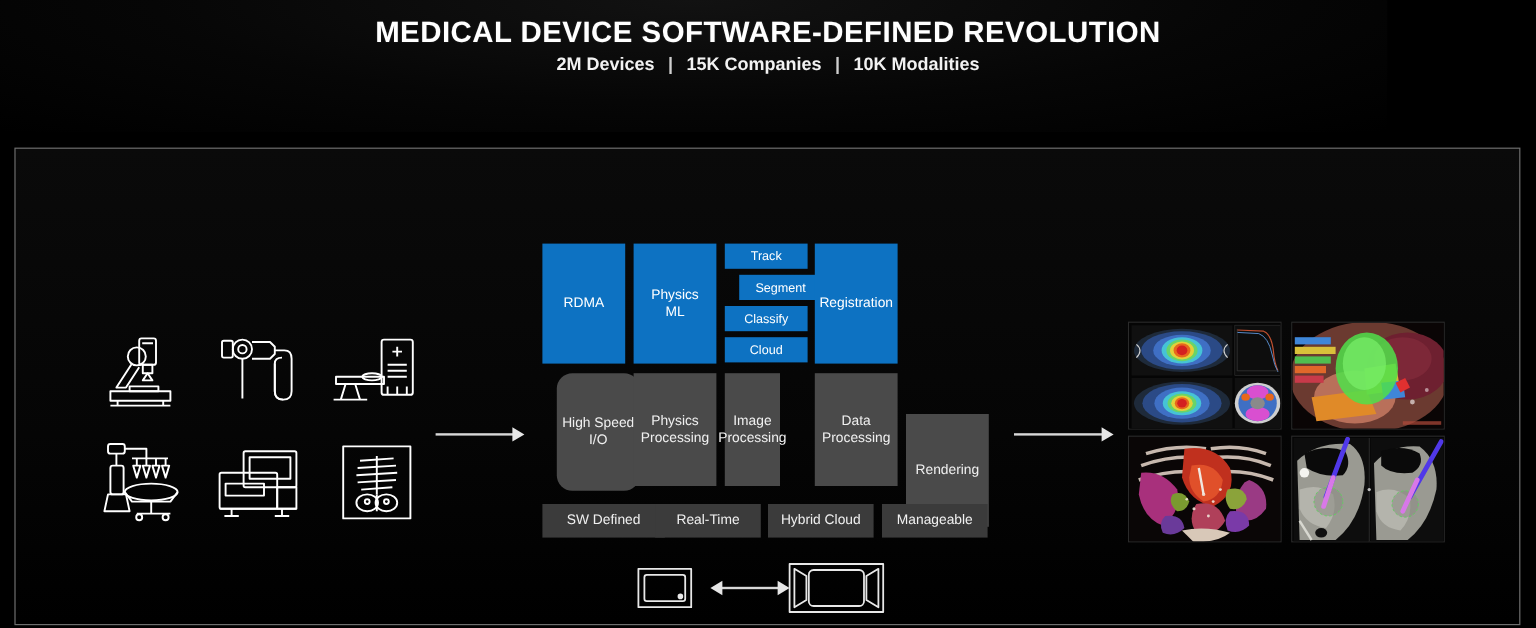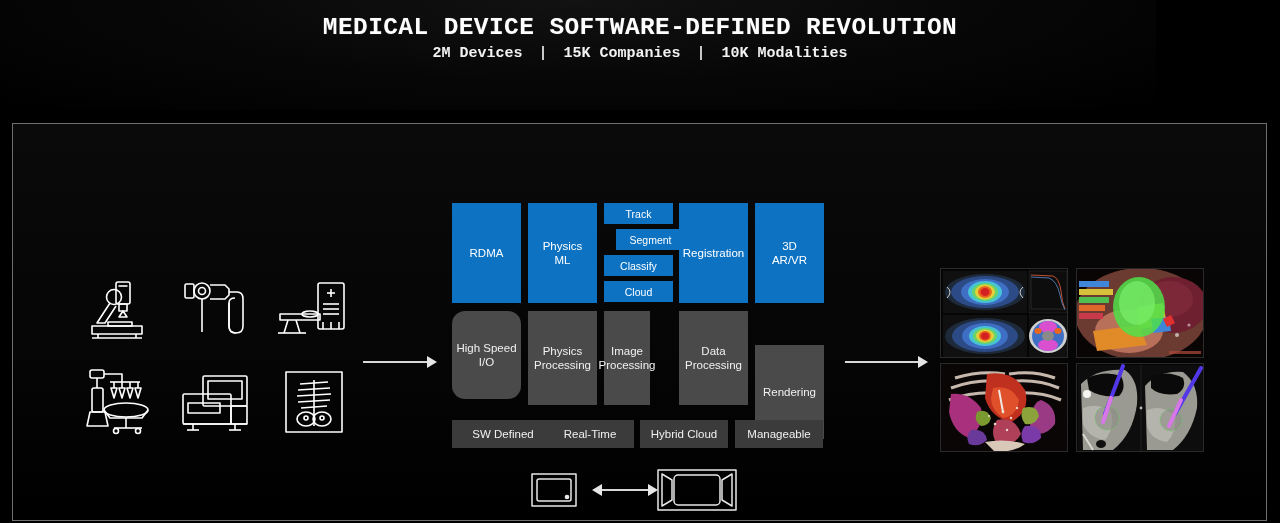--- a/index.html
+++ b/index.html
@@ -3,21 +3,21 @@
 <meta charset="utf-8">
 <style>
   html,body{margin:0;padding:0;background:#000;}
   body{
     width:1280px;height:523px;overflow:hidden;position:relative;
     font-family:"Liberation Sans","DejaVu Sans",sans-serif;
     color:#fff;
   }
   
   .header{position:absolute;left:0;top:0;width:1156px;height:110px;
-    background:radial-gradient(ellipse at 50% 0%, #121212 0%, #060606 55%, #000 100%);font-family:Liberation Mono, monospace;}
+    background:radial-gradient(ellipse at 50% 0%, #121212 0%, #060606 55%, #000 100%);}
   .title{position:absolute;left:0;top:14px;width:1280px;text-align:center;
     font-size:24.5px;font-weight:bold;letter-spacing:.4px;color:#ffffff;
     text-shadow:0 0 2px rgba(255,255,255,.12);}
   .subtitle{position:absolute;left:0;top:45px;width:1280px;text-align:center;
     font-size:15px;font-weight:bold;color:#f2f2f2;}
   .subtitle .sep{color:#cfcfcf;font-weight:bold;padding:0 7px;}
   
   .frame{position:absolute;left:12px;top:123px;width:1255px;height:398px;
     border:1px solid #6e6e6e;box-sizing:border-box;
     background:linear-gradient(180deg,#0a0a0a 0%,#050505 60%,#000 100%);}
@@ -193,26 +193,22 @@
     </div>
     <div class="subcell" style="left:0;top:78px;width:69px;height:21px;">
       <span>Cloud</span>
     </div>
   </div>
 
   <div class="cellbox blue" style="left:227px;top:0;width:69px;height:100px;">
     <span>Registration</span>
   </div>
 
-  <div class="cellbox blue" style="left:303px;top:0;width:69px;height:100px;white-space:pre-line;">
-    <span>3D
-AR/VR</span>
-  </div>
-
-  <div class="cellbox gray" style="left:0;top:108px;width:69px;height:88px;white-space:pre-line;border-radius:13px;">
+
+  <div class="cellbox gray" style="left:12px;top:108px;width:69px;height:98px;white-space:pre-line;border-radius:13px;">
     <span>High Speed
 I/O</span>
   </div>
   <div class="cellbox gray" style="left:76px;top:108px;width:69px;height:94px;white-space:pre-line;">
     <span>Physics
 Processing</span>
   </div>
   <div class="cellbox gray" style="left:152px;top:108px;width:46px;height:94px;white-space:pre-line;">
     <span>Image
 Processing</span>

